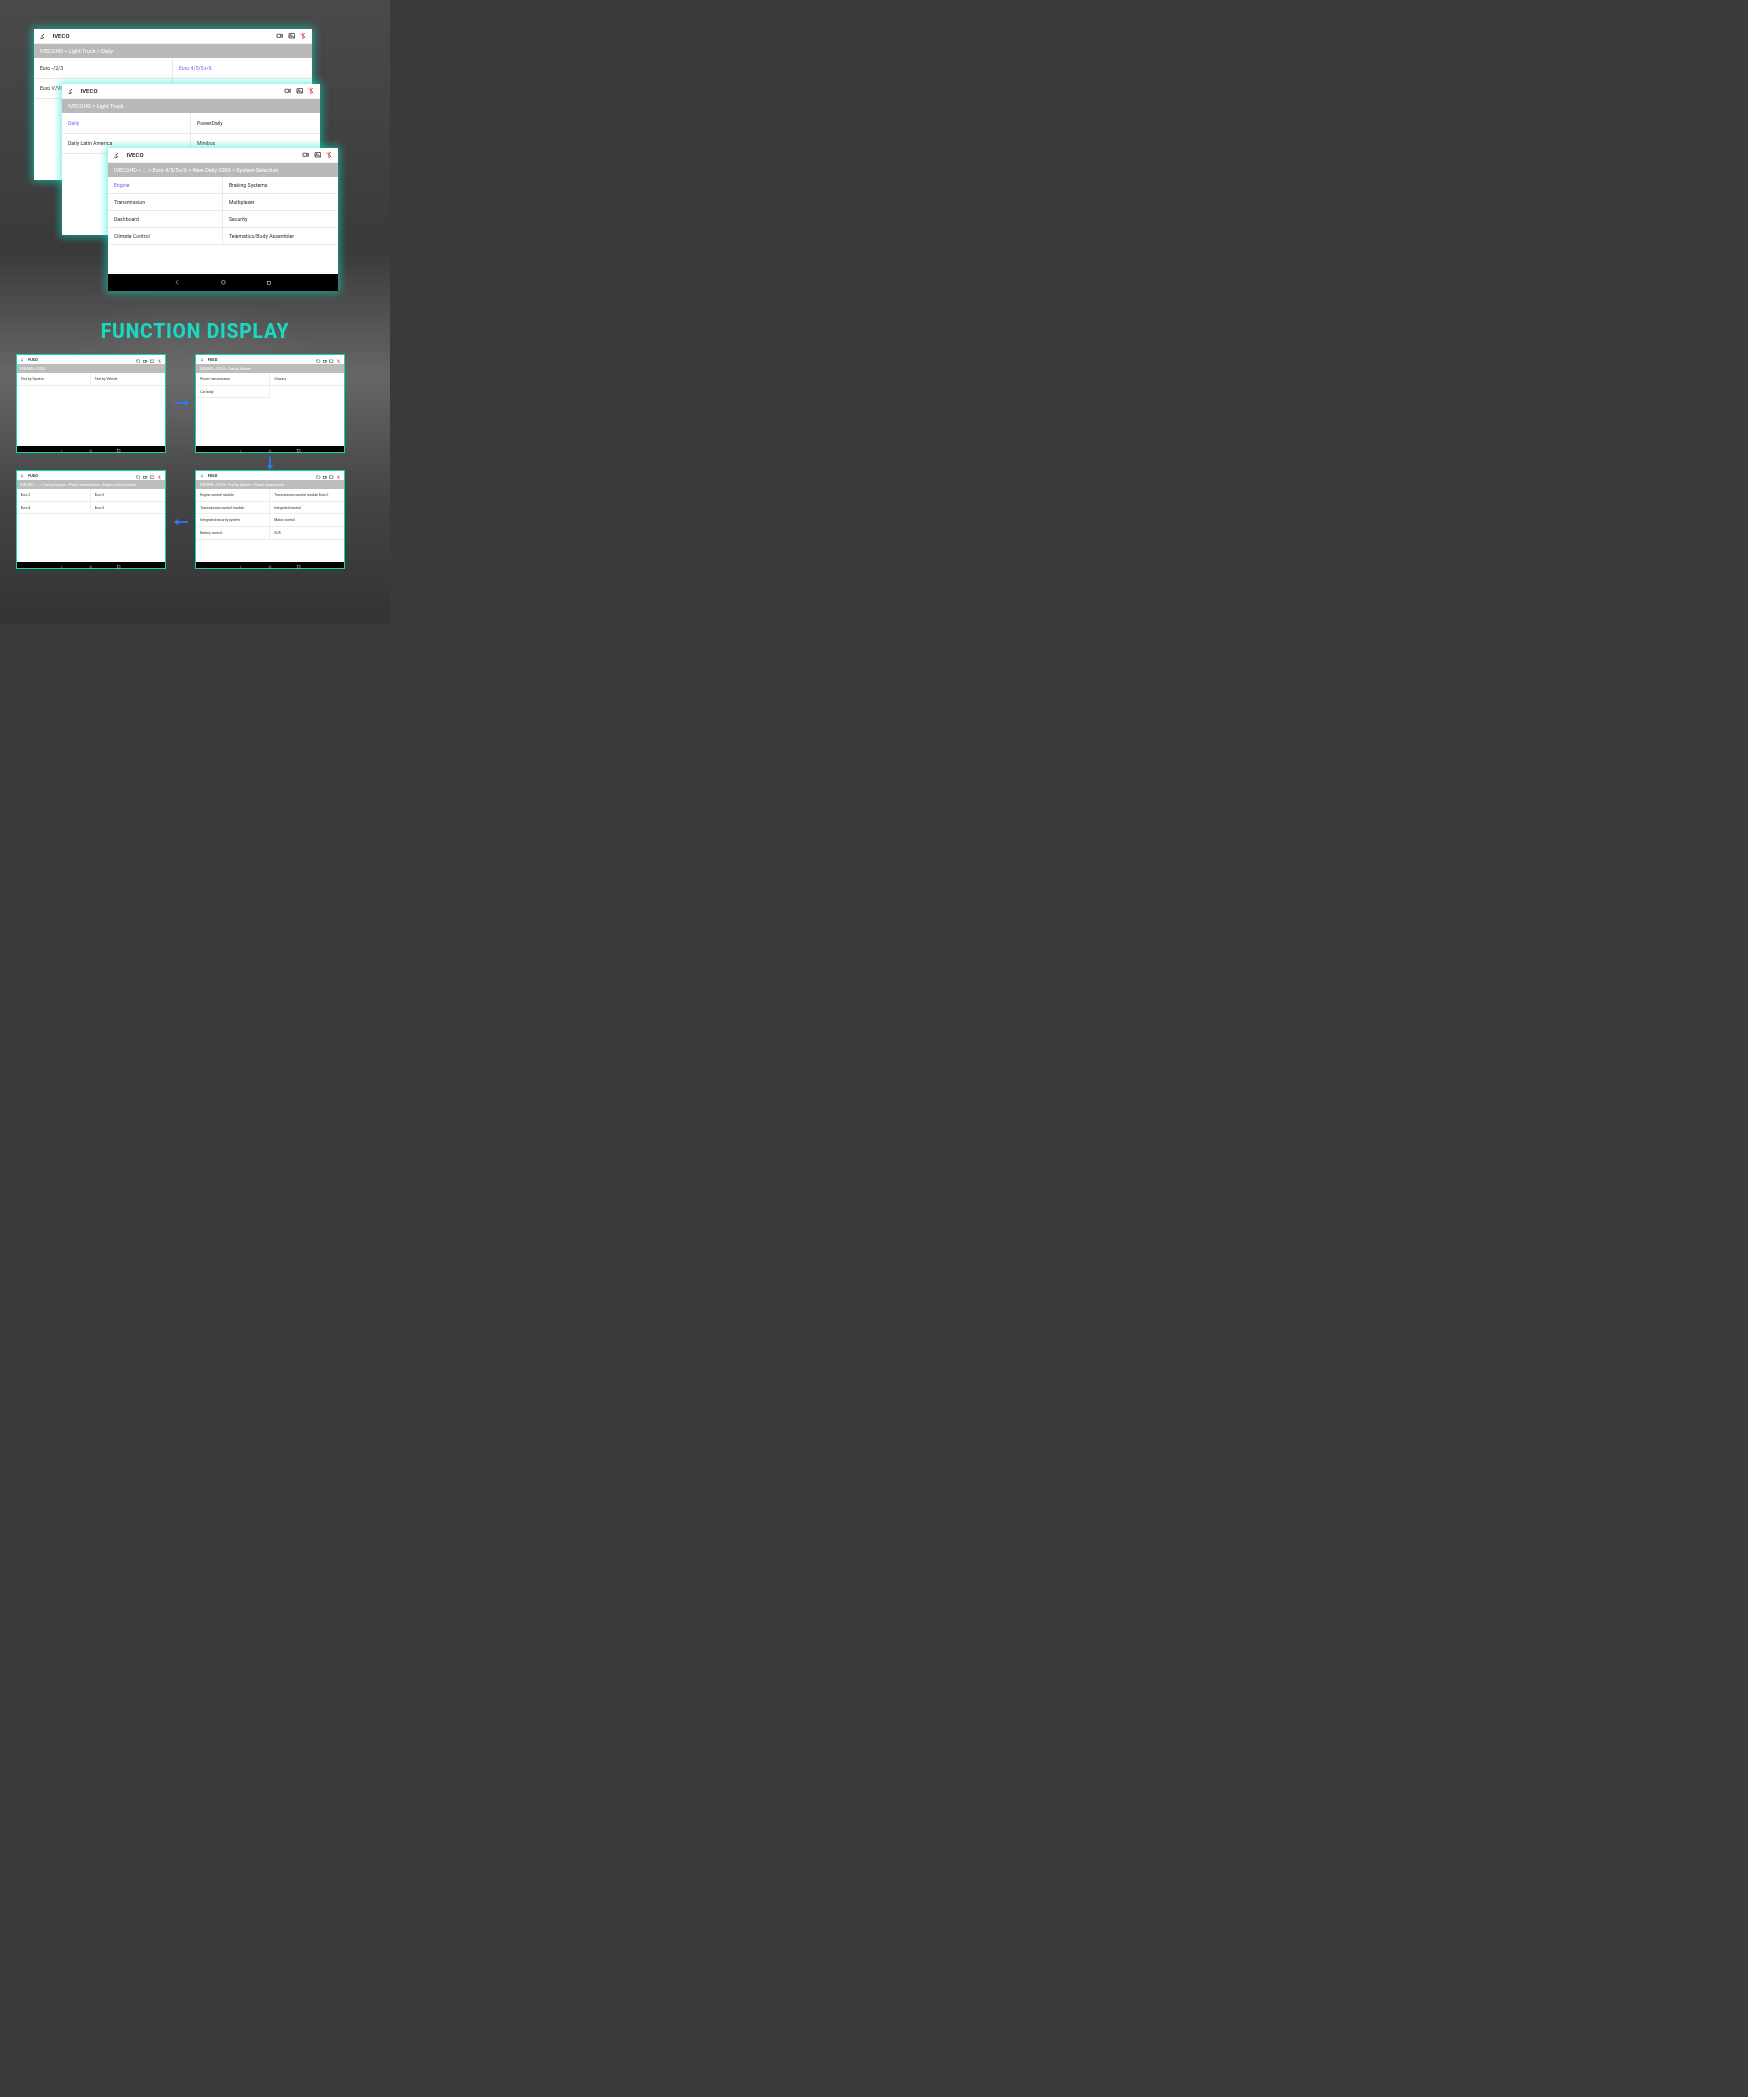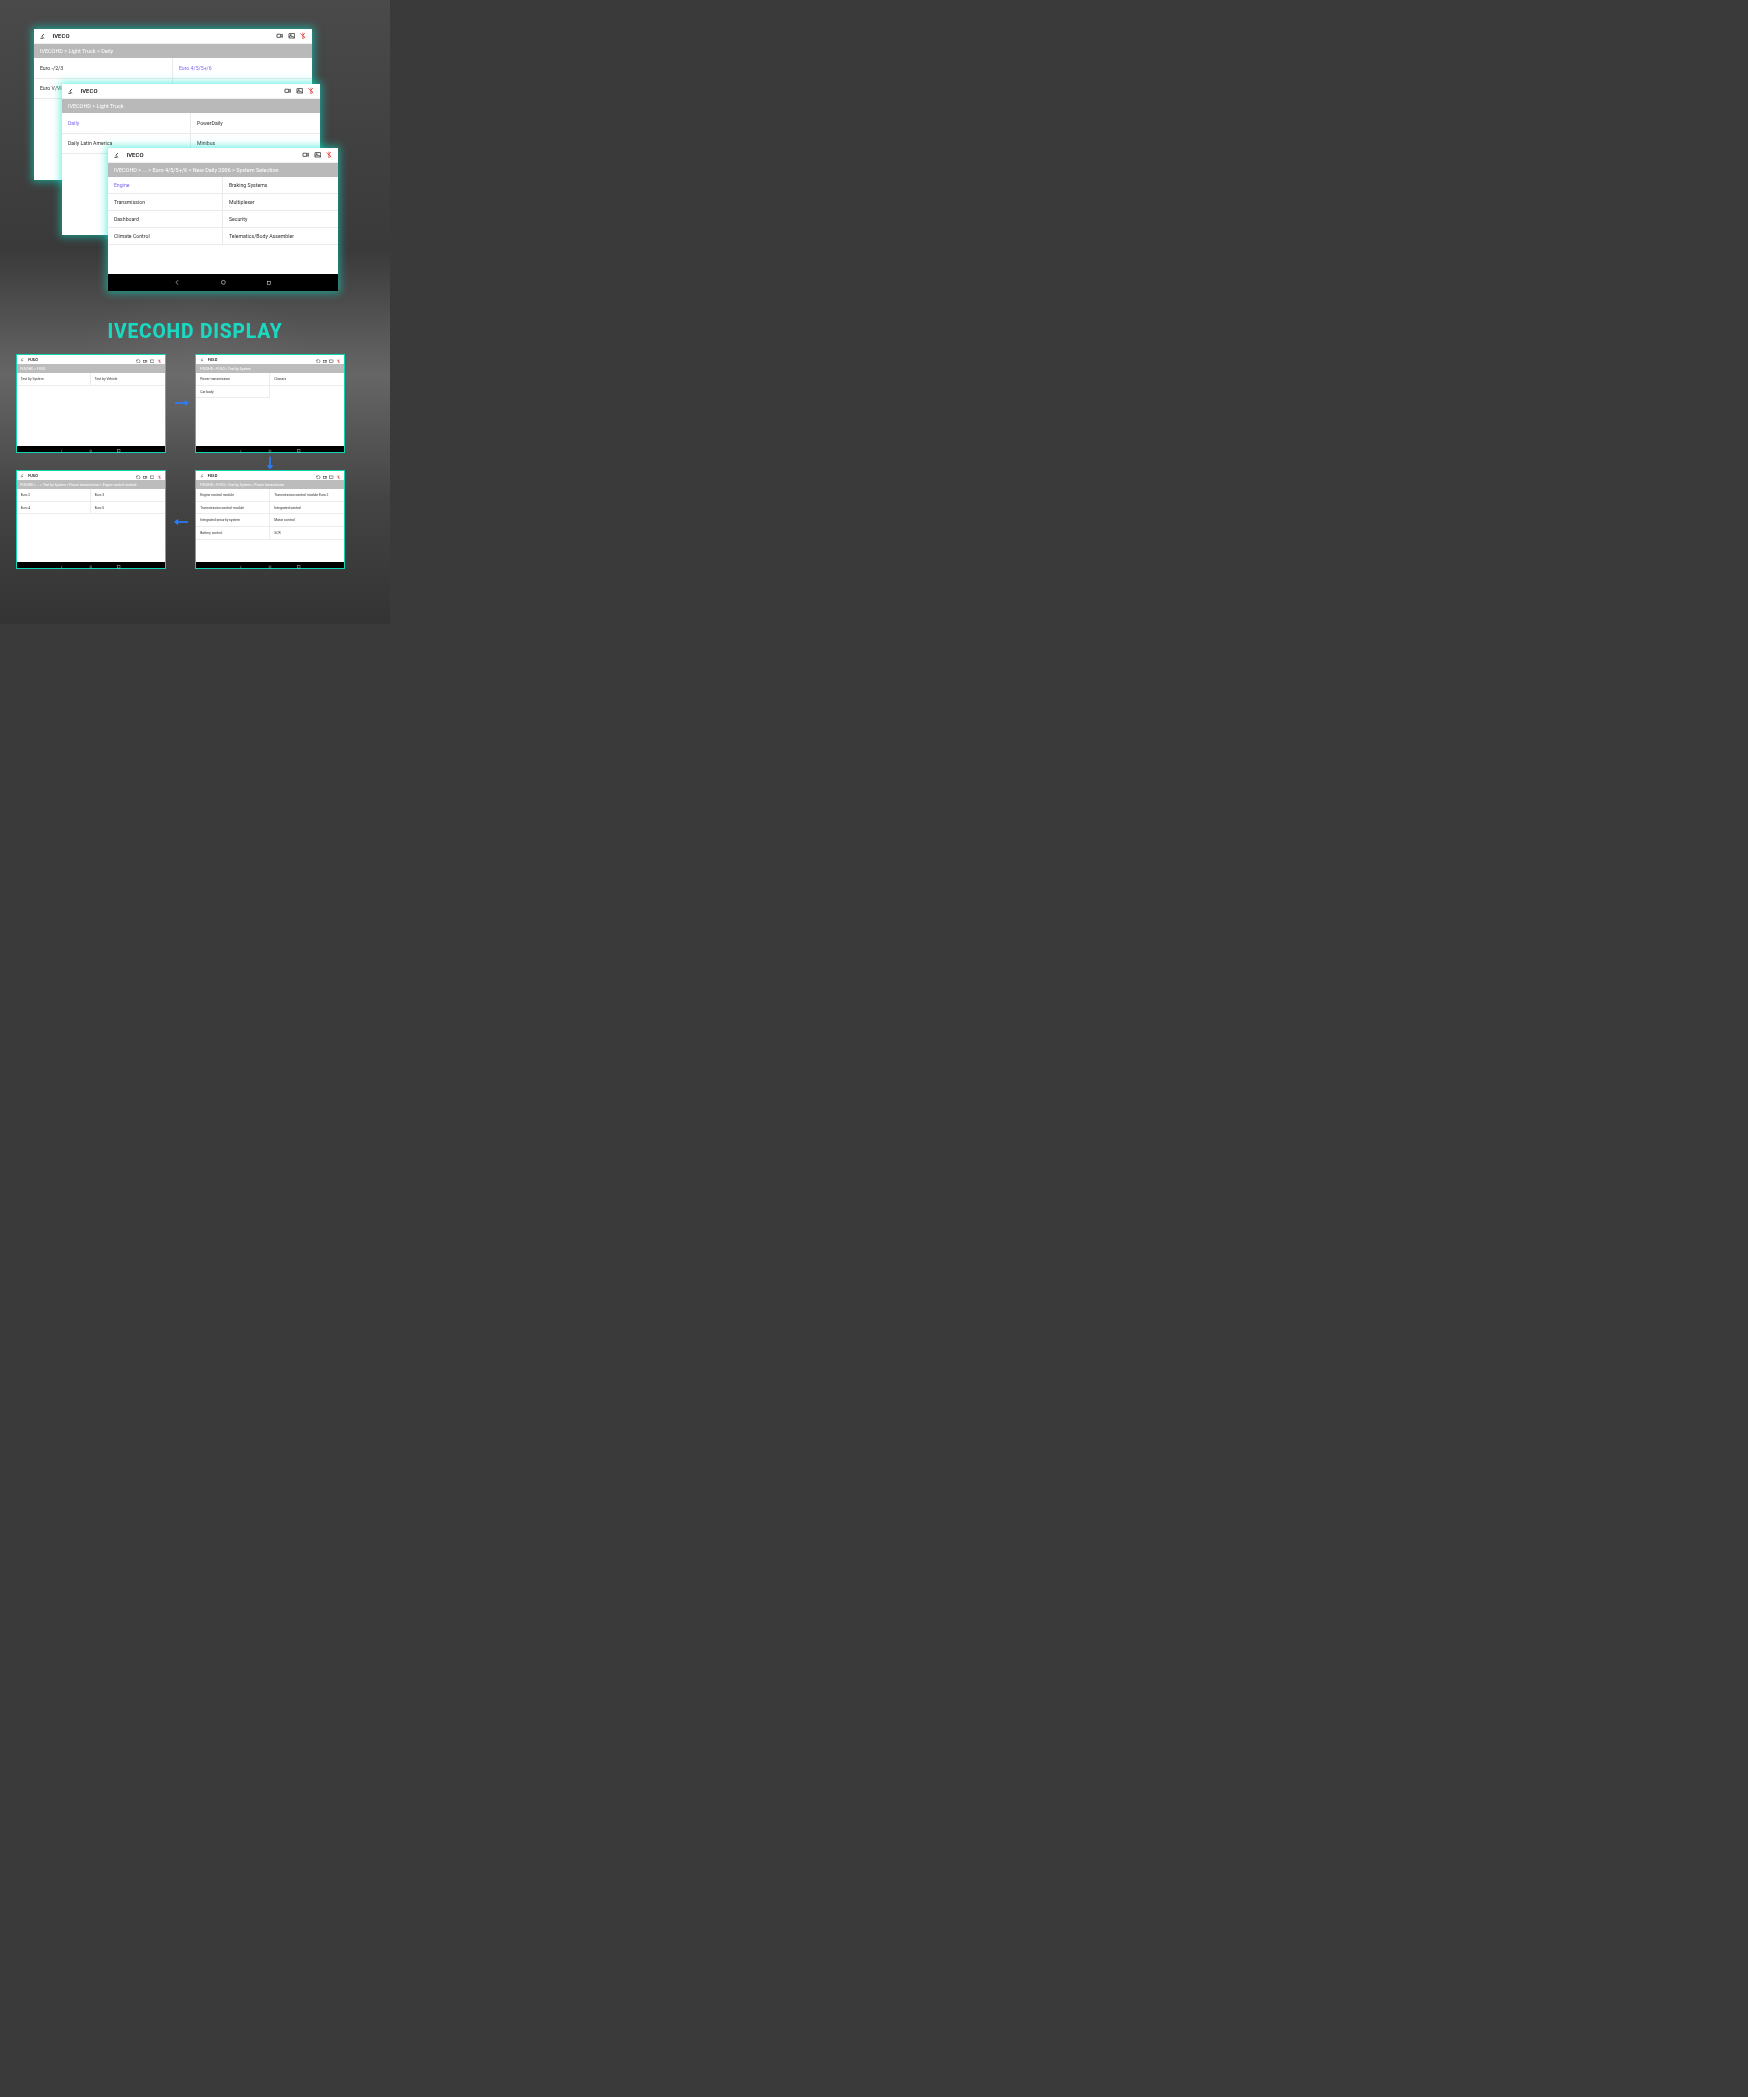--- a/index.html
+++ b/index.html
@@ -160,21 +160,21 @@
         </svg>
       </div>
     <div class="nav-btn">
         <svg viewBox="0 0 24 24" width="5.9" height="5.9" fill="none" stroke="#fff" stroke-width="2">
           <rect x="5" y="5" width="14" height="14"></rect>
         </svg>
       </div>
   </div>
 </div>
 
-<div class="headline">IVECOHD DISPLAY</div>
+<div class="headline">FUNCTION DISPLAY</div>
 
 <div class="sm-panel" style="left:15.5px;top:354px">
   <div class="sm-header">
     <div class="sm-back">
         <svg viewBox="0 0 24 24" width="5" height="5" fill="none" stroke="#000" stroke-width="2">
           <path d="M14 6l-6 6 6 6M4 18h8"></path>
         </svg>
       </div>
     <div class="sm-title">FUSO</div>
     <div class="sm-icons">

